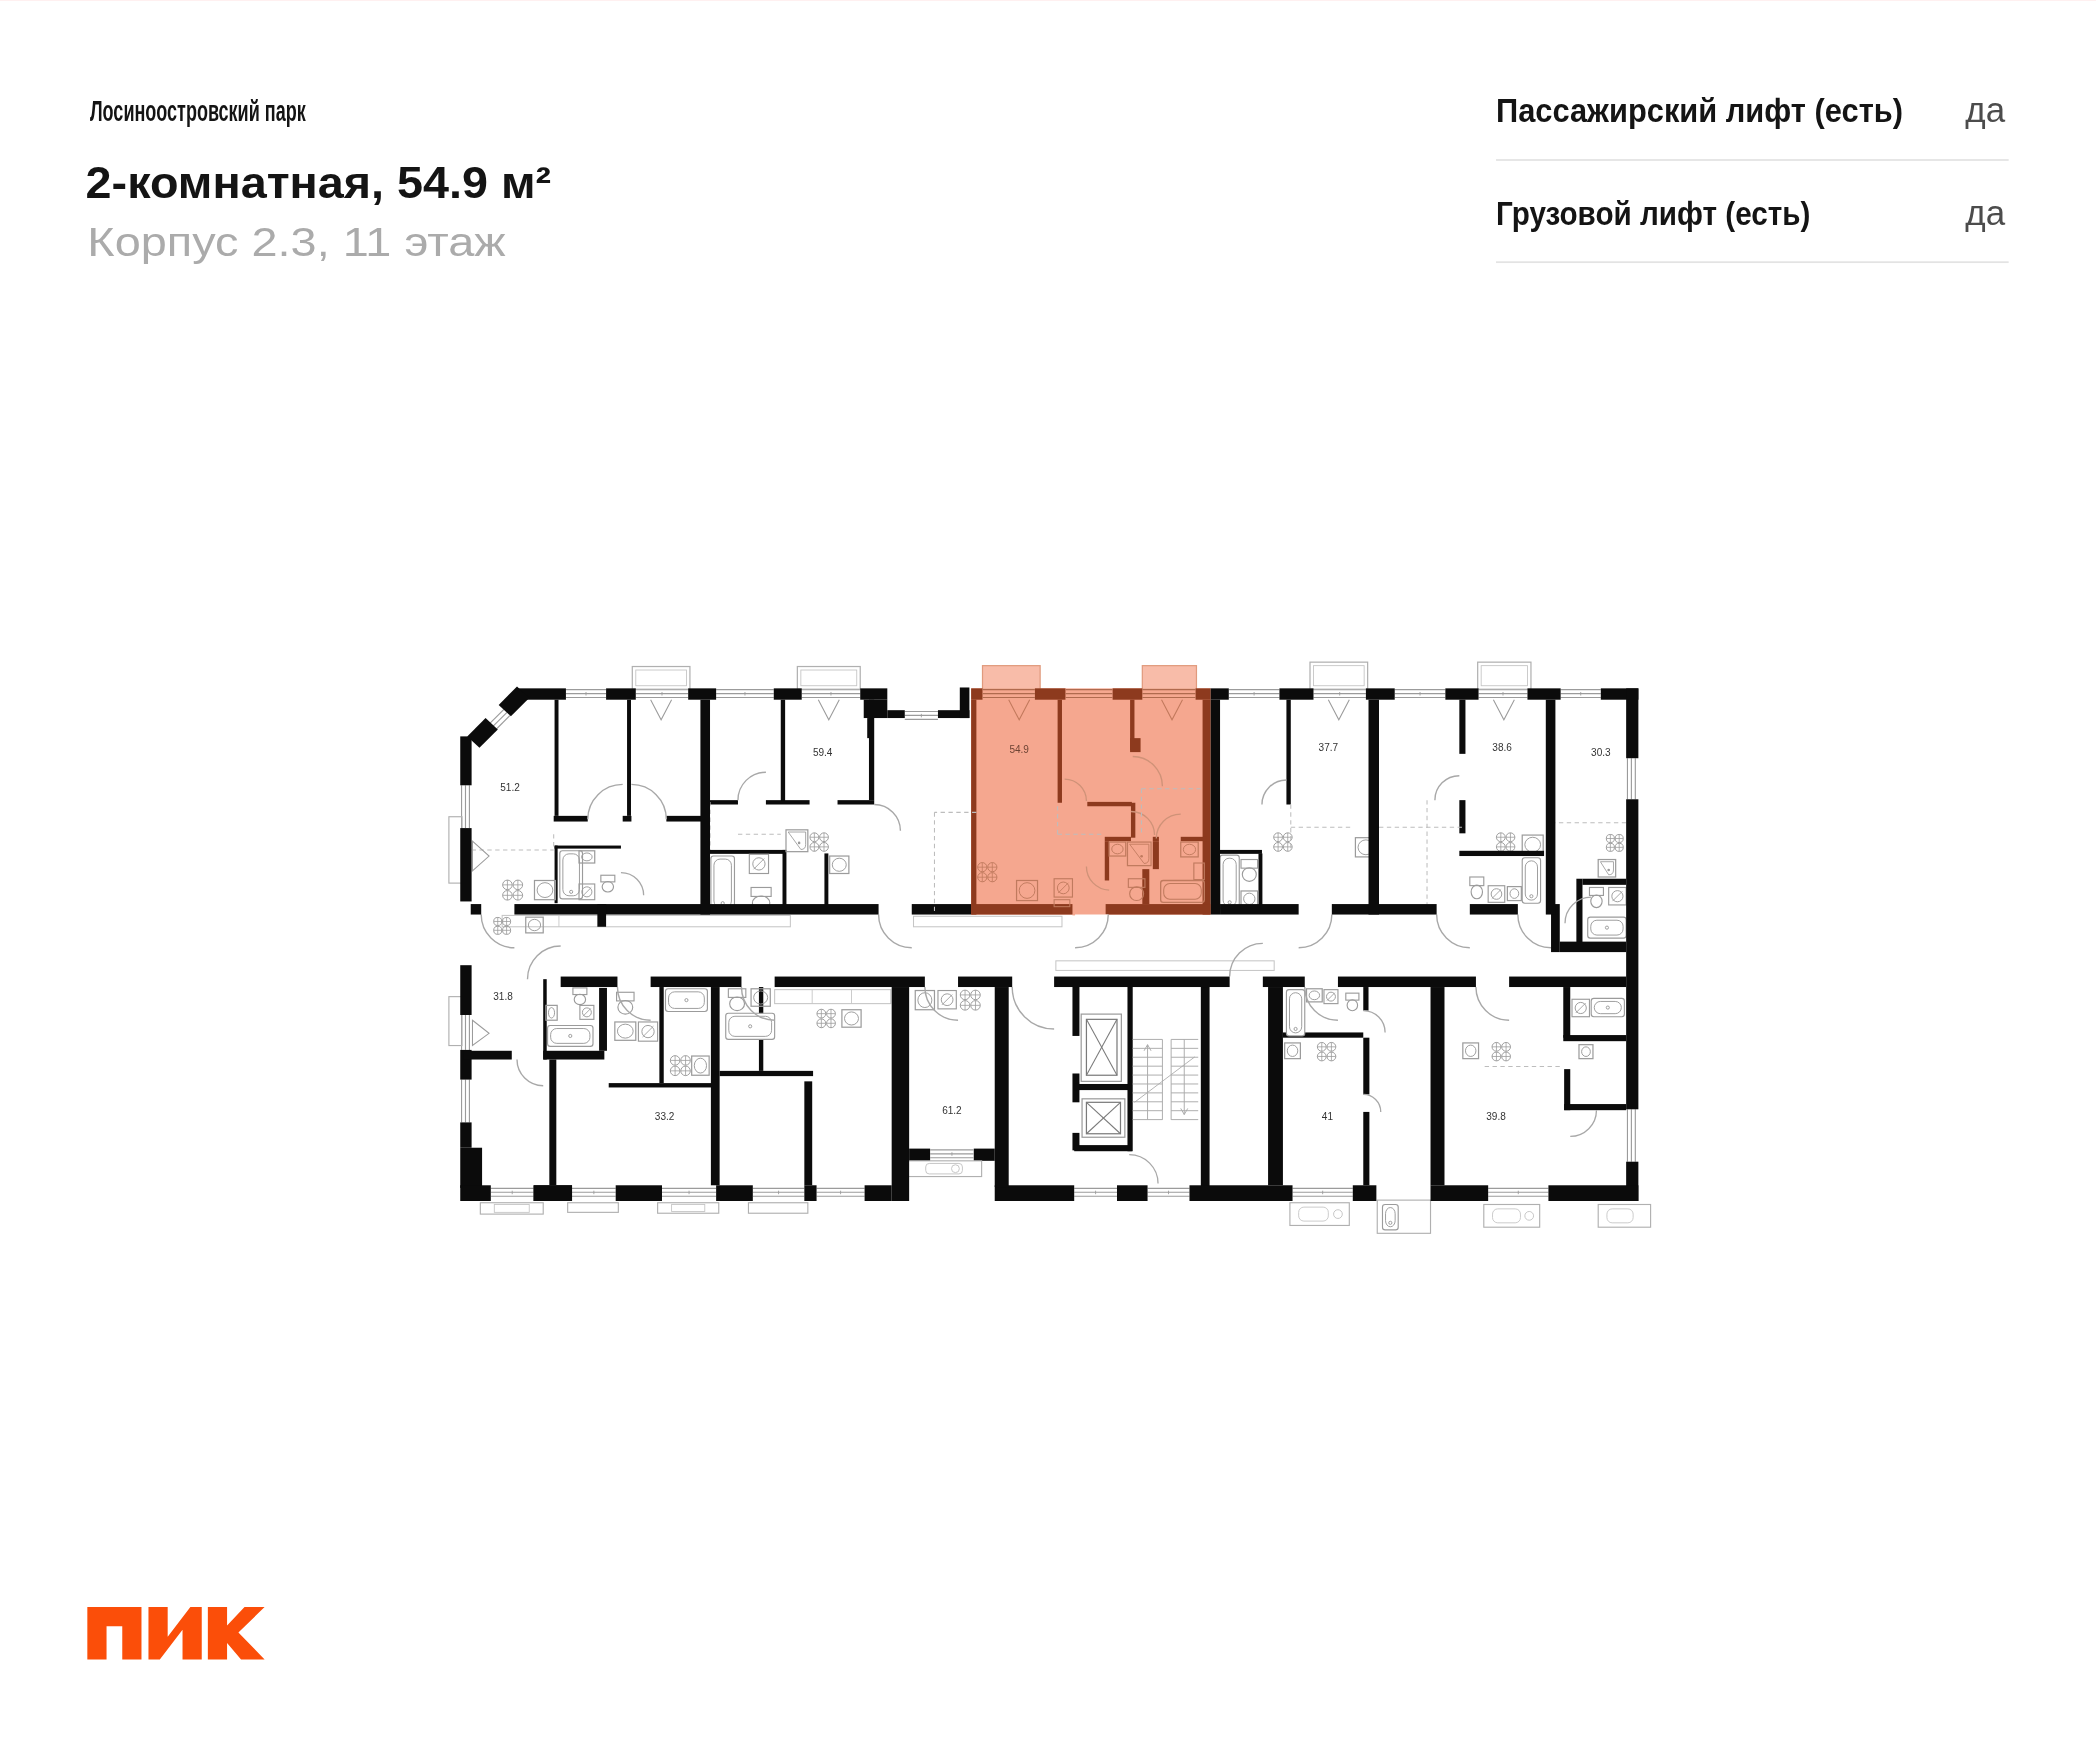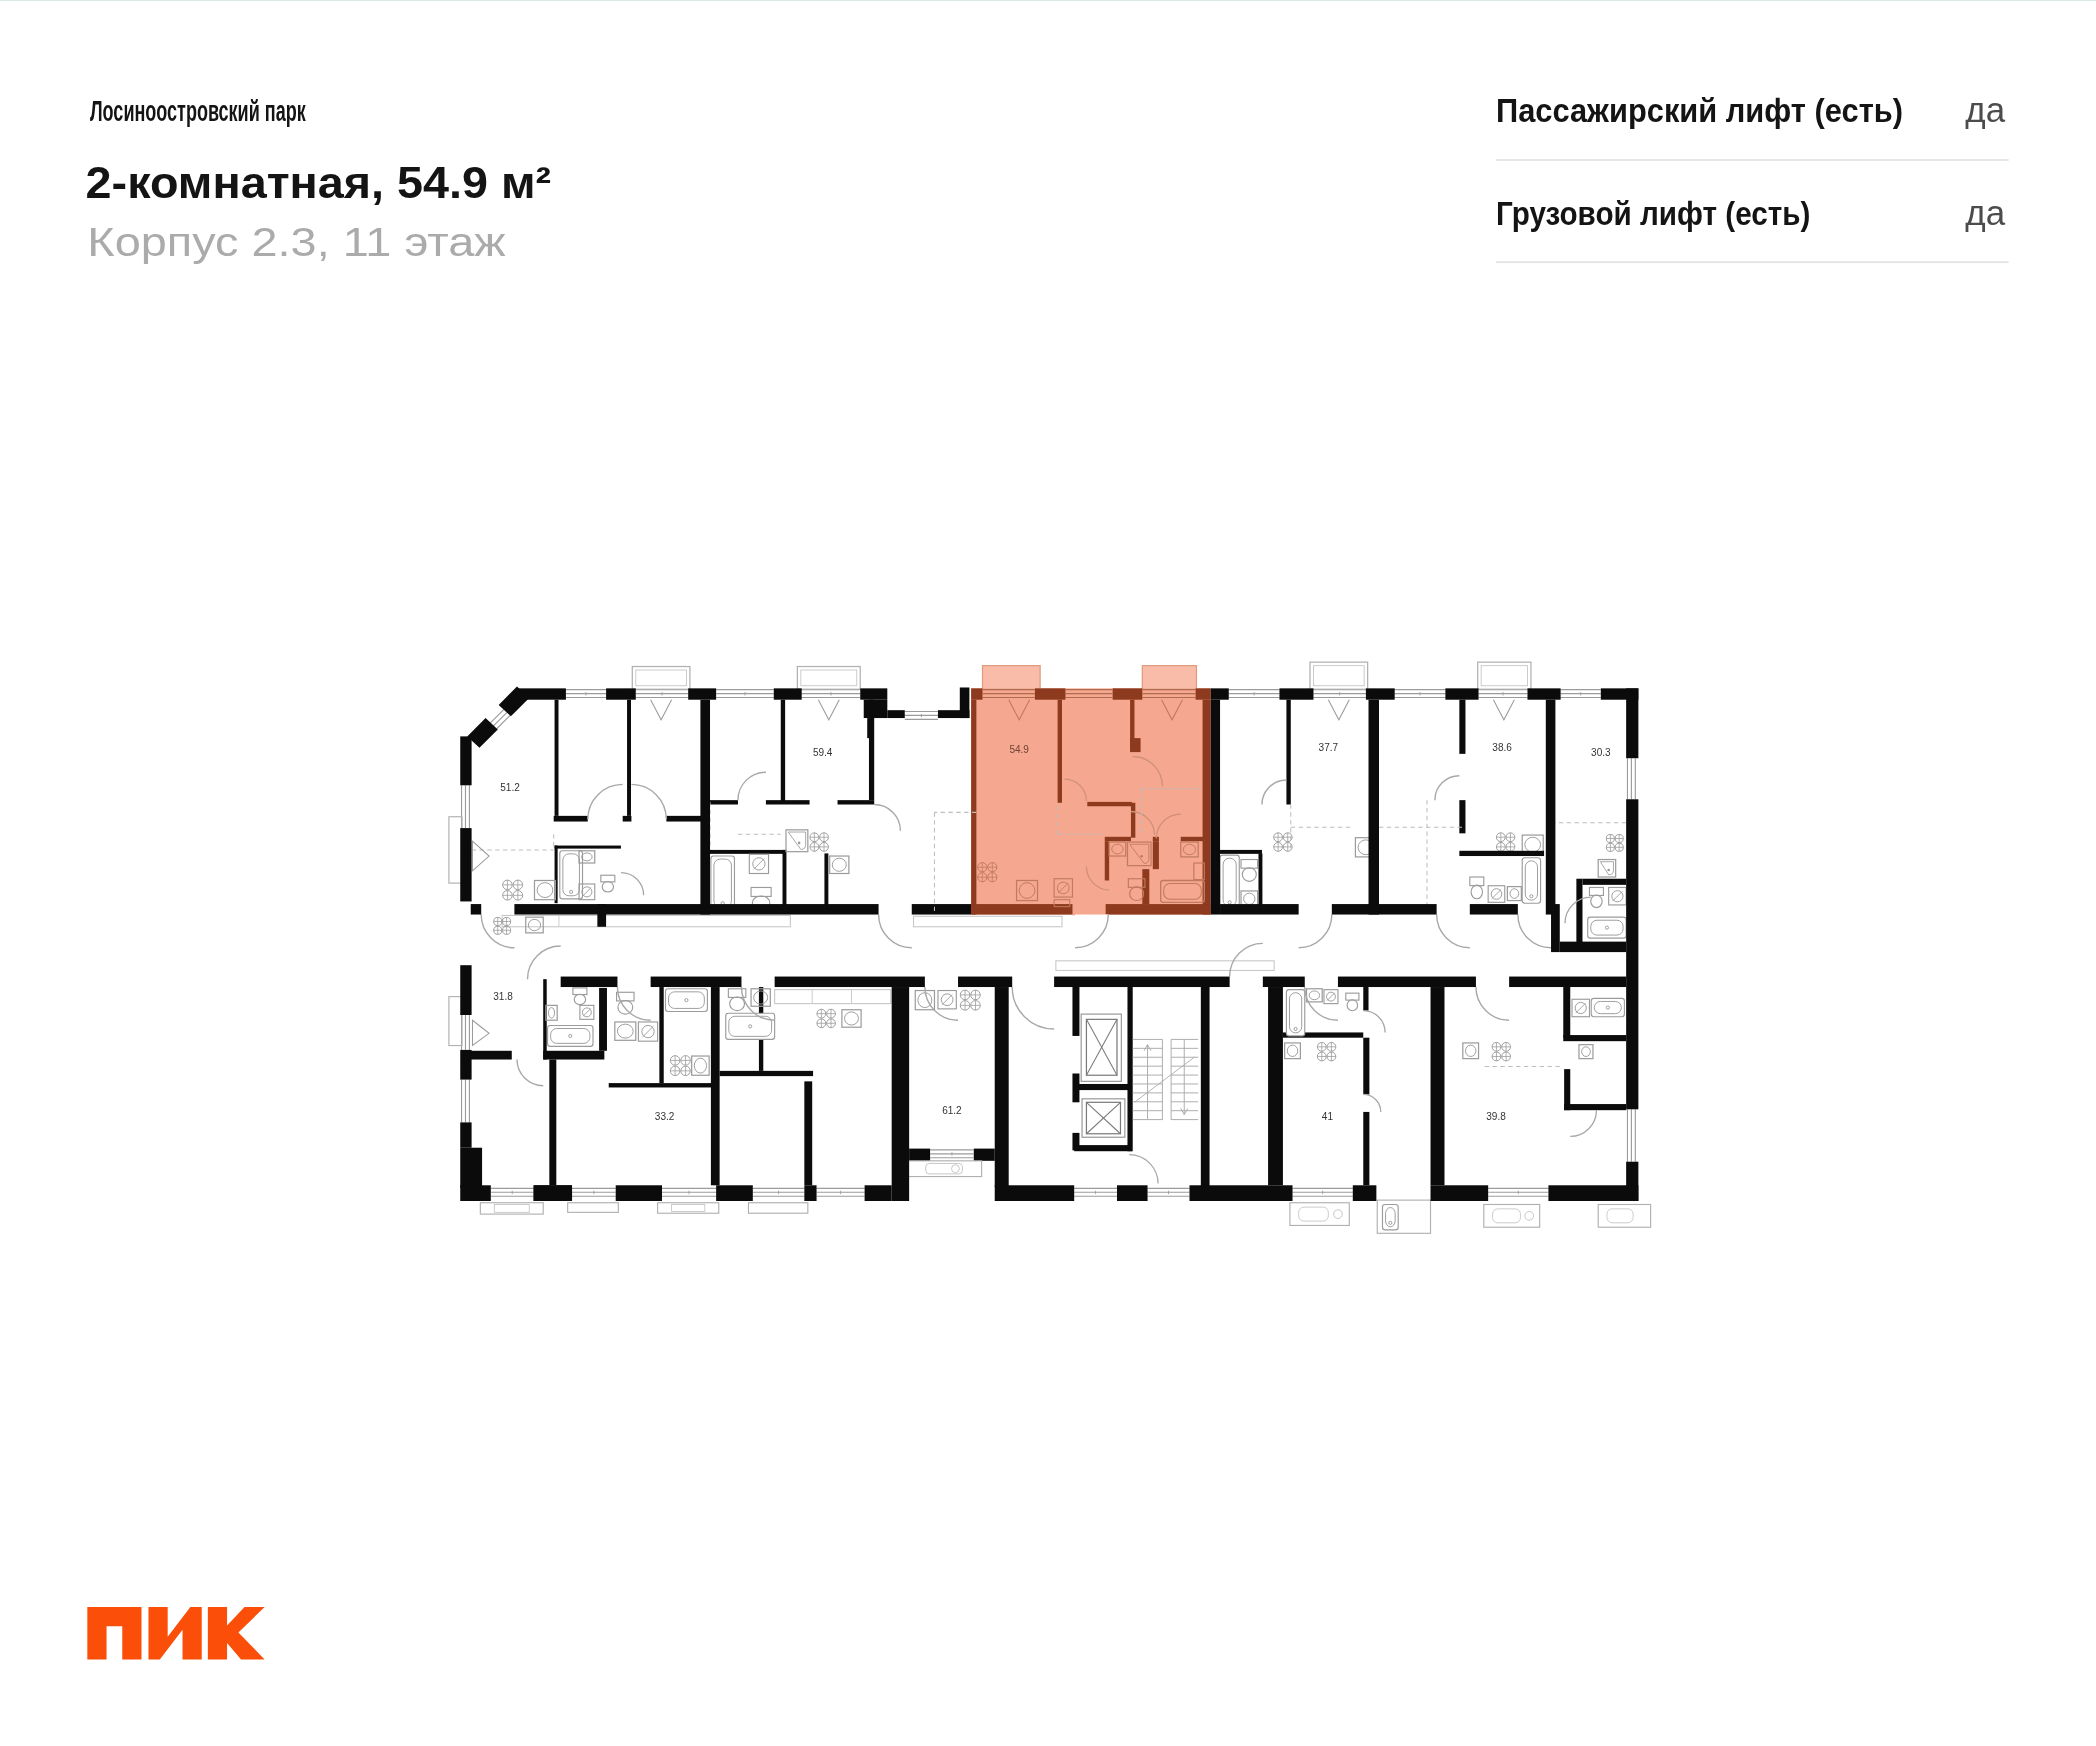--- a/index.html
+++ b/index.html
@@ -1,16 +1,16 @@
 <!DOCTYPE html>
 <html style="font-size:14px"><head>
 <meta charset="utf-8">
 <style>
   html,body{margin:0;padding:0;background:#fff;}
-  #page{position:relative;width:2096px;height:1747px;background:#15803d;overflow:hidden;
+  #page{position:relative;width:2096px;height:1747px;background:#fca5a5;overflow:hidden;
         font-family:"Liberation Sans", sans-serif;}
   svg{position:absolute;left:0;top:0;}
 </style>
 </head>
 <body>
 <div id="page">
 <svg width="2096" height="1747" viewBox="0 0 2400 2000">
 
   <rect x="0" y="0" width="2400" height="2000" fill="#ffffff"></rect>
 

